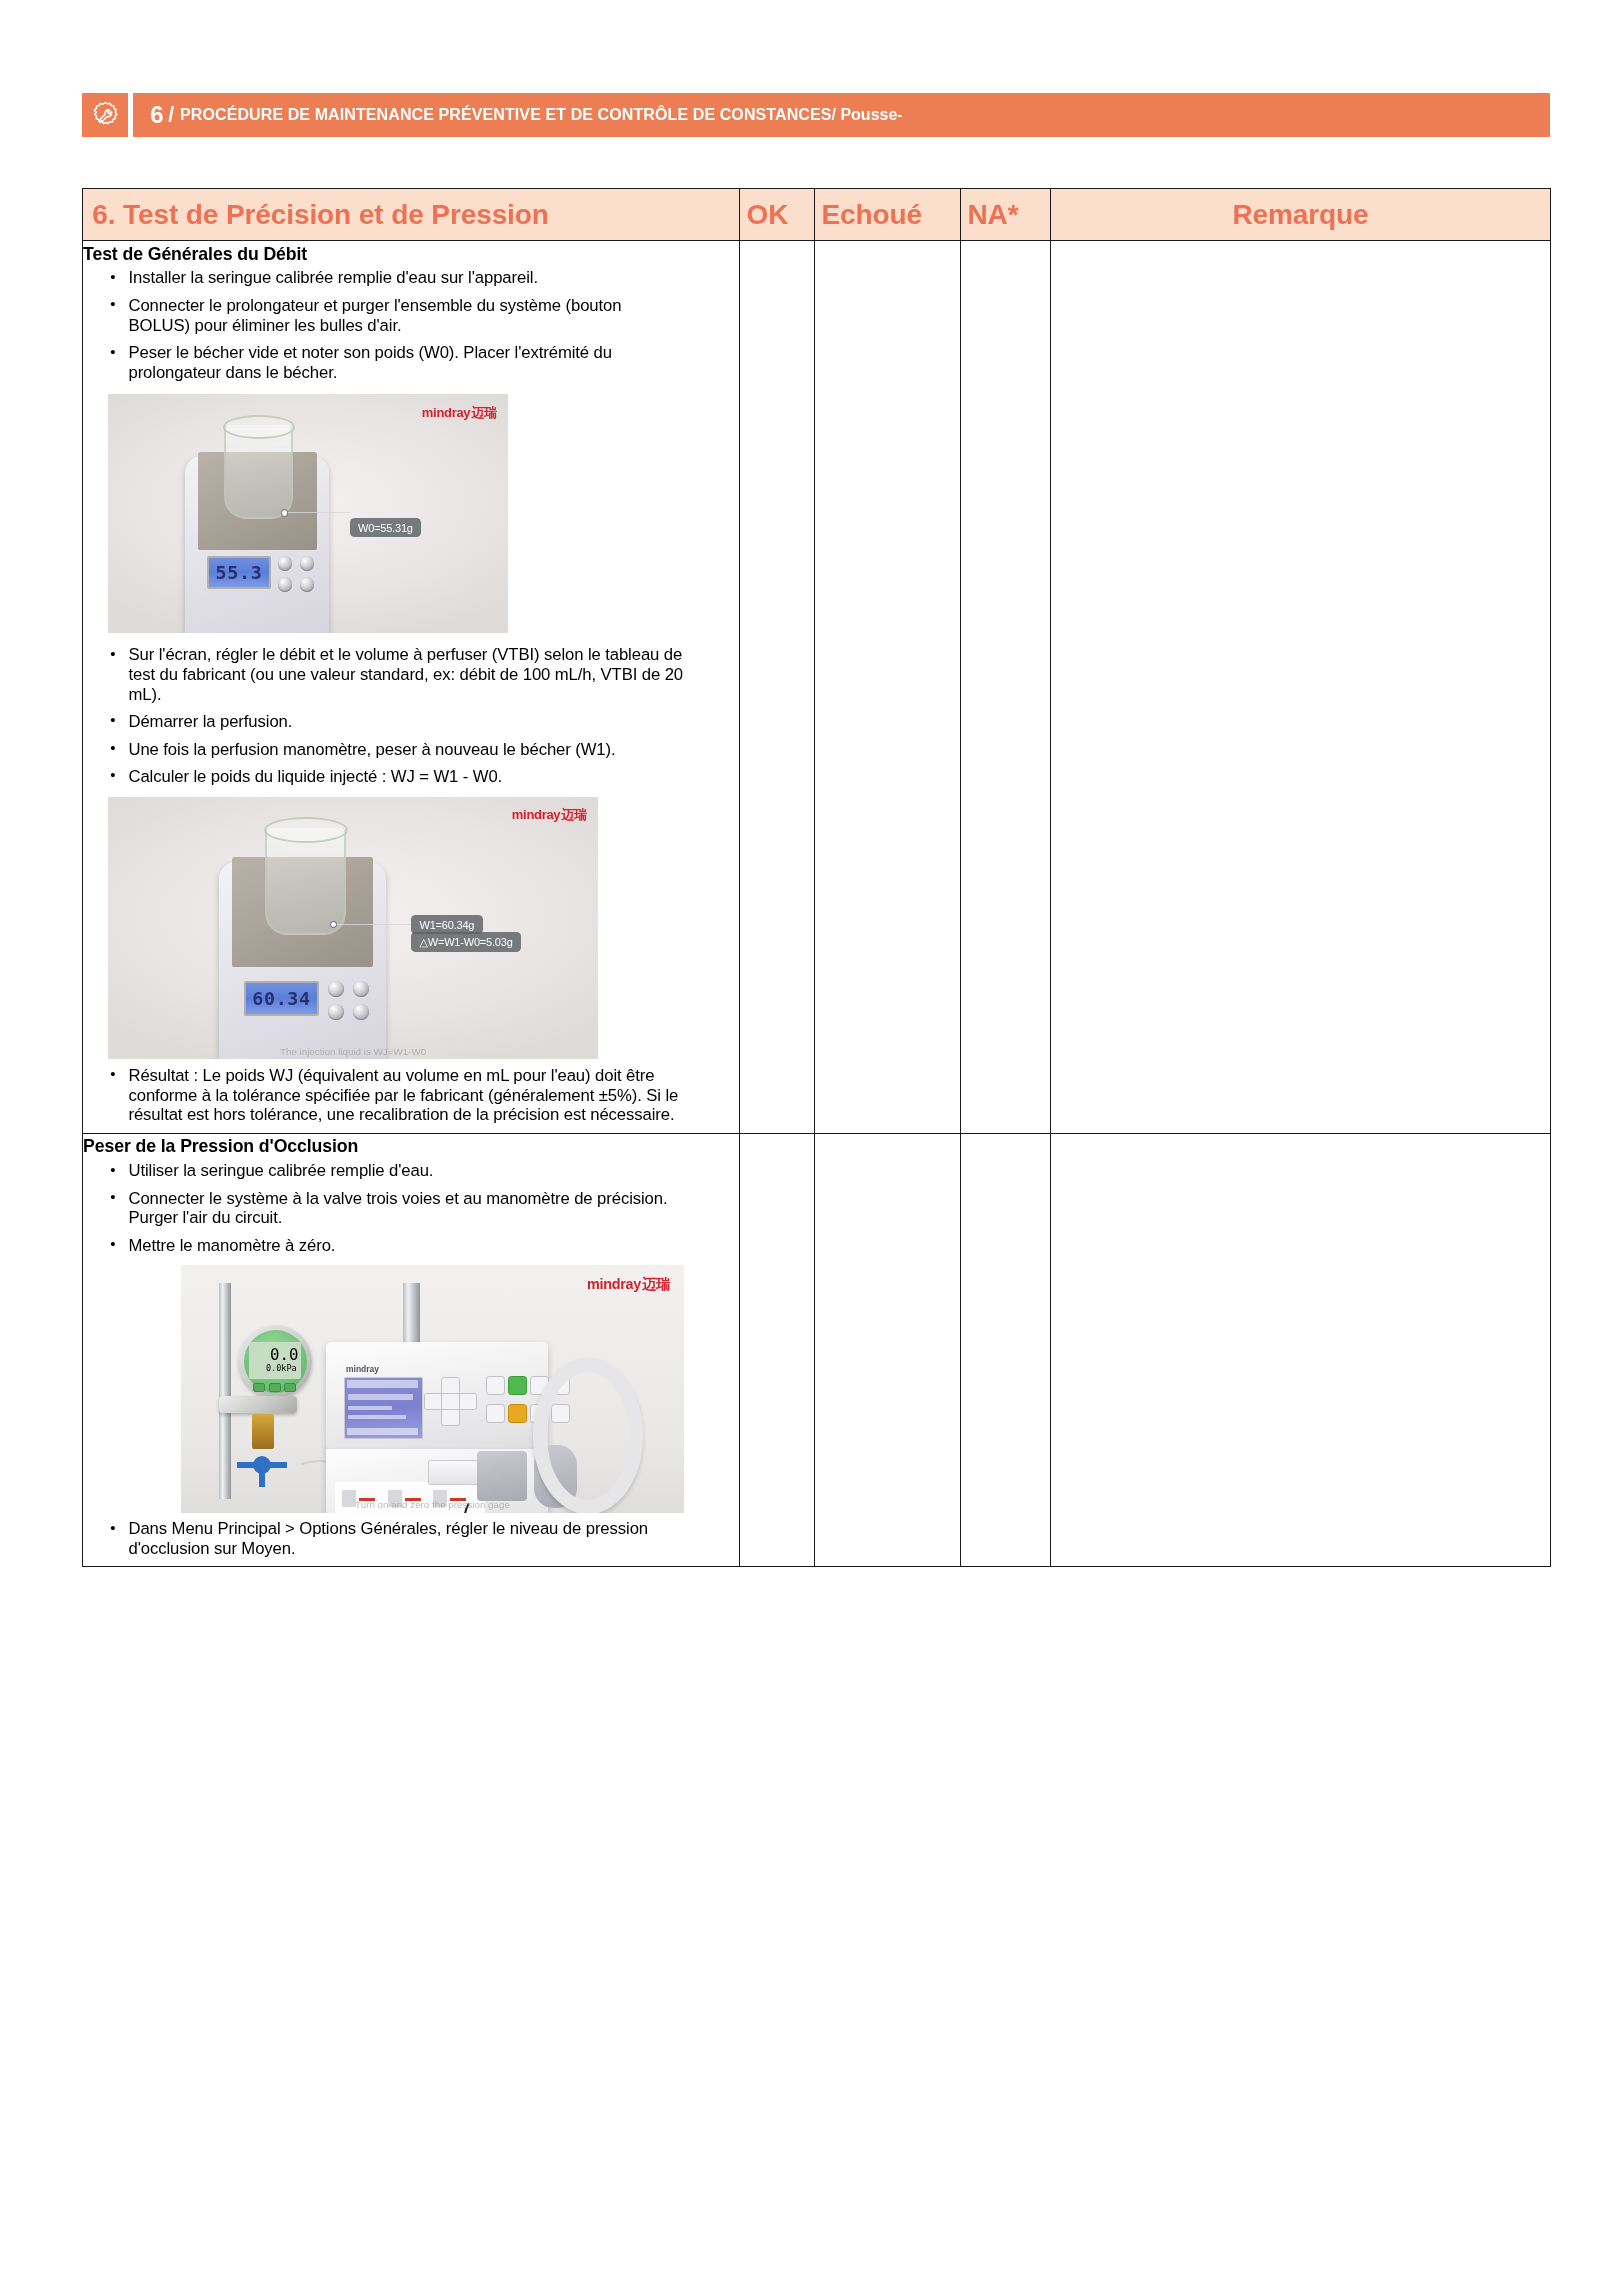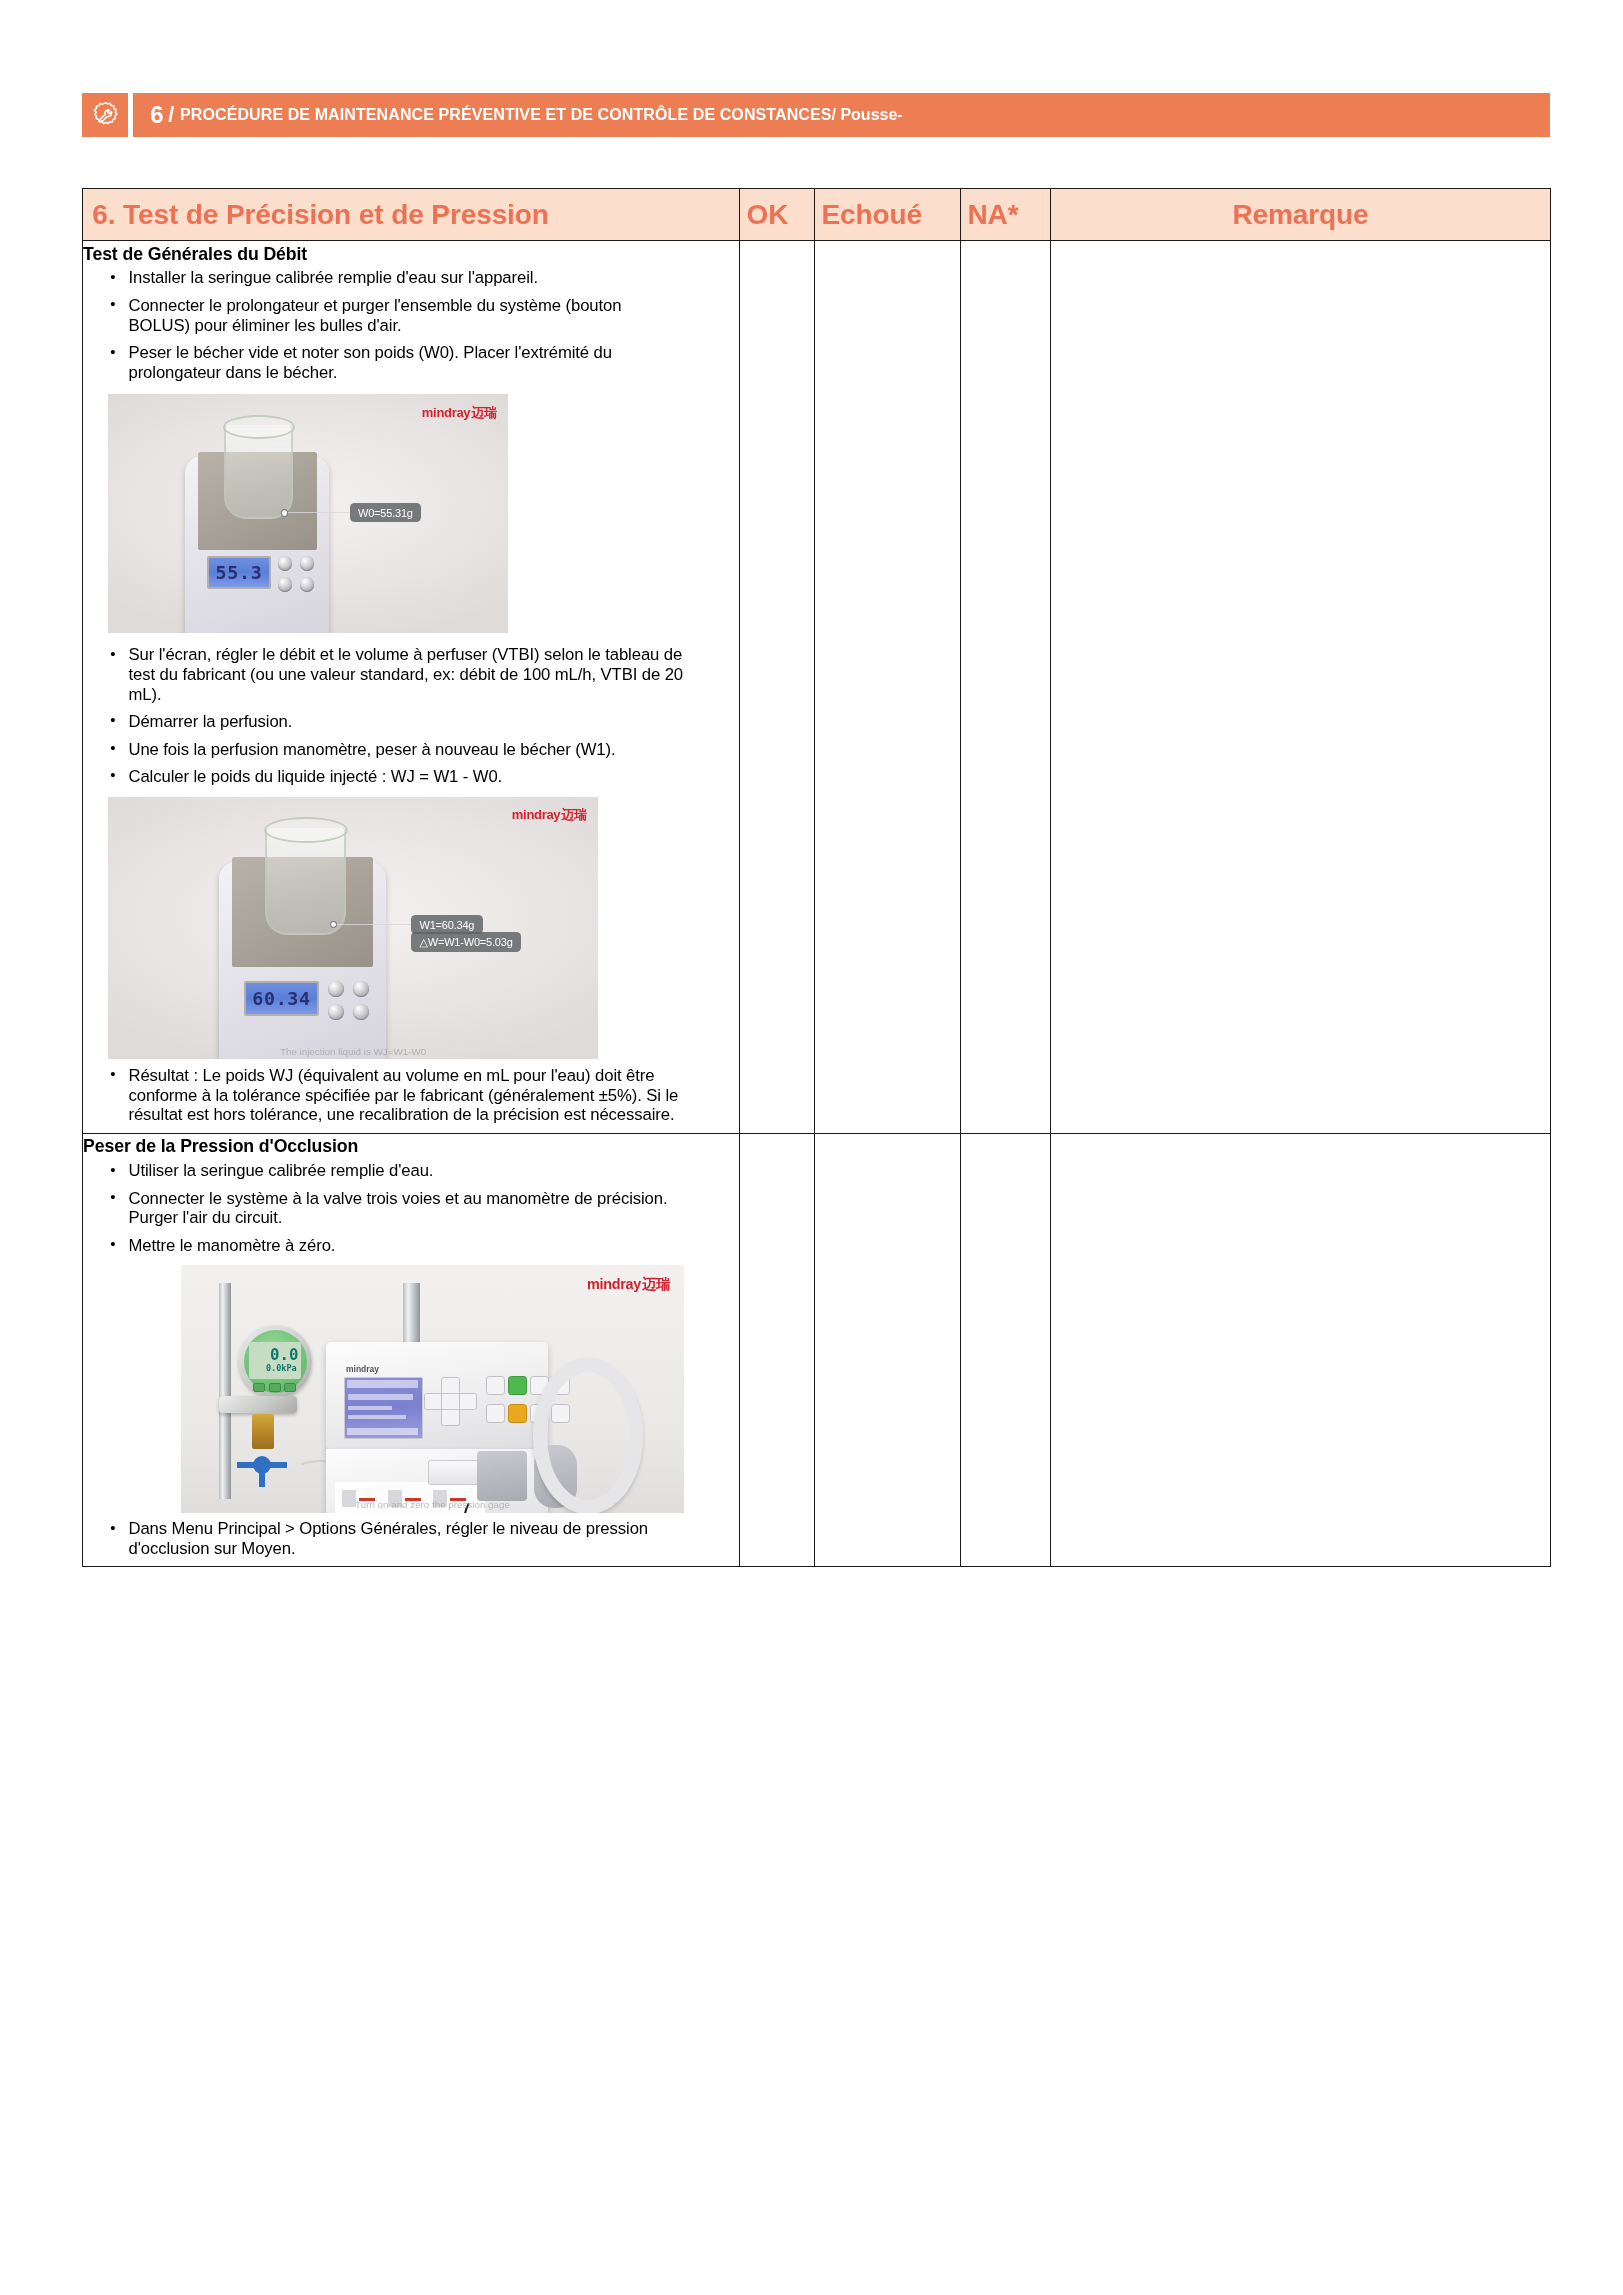--- a/index.html
+++ b/index.html
@@ -256,22 +256,22 @@
     display: flex; align-items: center; justify-content: center;
   }
   .gauge-lcd {
     position: absolute;
     background: #c6ddc3;
     border-radius: 2px;
   }
   .gauge-val {
     position: absolute;
     font-family: "DejaVu Sans Mono", monospace;
-    color: #0f766e;
-    font-weight: bold;
+    color: #000000;
+    font-weight: normal;
   }
   .gauge-btn {
     position: absolute;
     width: 9.8px; height: 7.2px;
     border-radius: 2px;
     background: #55ad5c;
     border: 0.7px solid #3f8a47;
   }
   .pump-body {
     position: absolute;
@@ -437,21 +437,21 @@
           <span class="lcd-digits" style="font-size:18.3px;">55.3</span>
         </div>
 
         <div class="scale-btn" style="left:170px; top:162px; width:14.4px; height:14.4px;"></div>
         <div class="scale-btn" style="left:192px; top:162px; width:14.4px; height:14.4px;"></div>
         <div class="scale-btn" style="left:170px; top:183px; width:14.4px; height:14.4px;"></div>
         <div class="scale-btn" style="left:192px; top:183px; width:14.4px; height:14.4px;"></div>
 
         <div class="callout-dot" style="left:173px; top:115px;"></div>
         <div class="callout-line" style="left:178px; top:118px; width:64px;"></div>
-        <div class="callout" style="left:242px; top:109px;padding-left:8px;">W0=55.31g</div>
+        <div class="callout" style="left:242px; top:124px;padding-left:8px;">W0=55.31g</div>
       </div>
 
       <ul class="bullets">
         <li>Sur l'écran, régler le débit et le volume à perfuser (VTBI) selon le tableau de test du fabricant (ou une valeur standard, ex: débit de 100 mL/h, VTBI de 20 mL).</li>
         <li>Démarrer la perfusion.</li>
         <li>Une fois la perfusion manomètre, peser à nouveau le bécher (W1).</li>
         <li>Calculer le poids du liquide injecté : WJ = W1 - W0.</li>
       </ul>
 
       <div class="figure fig-2">

